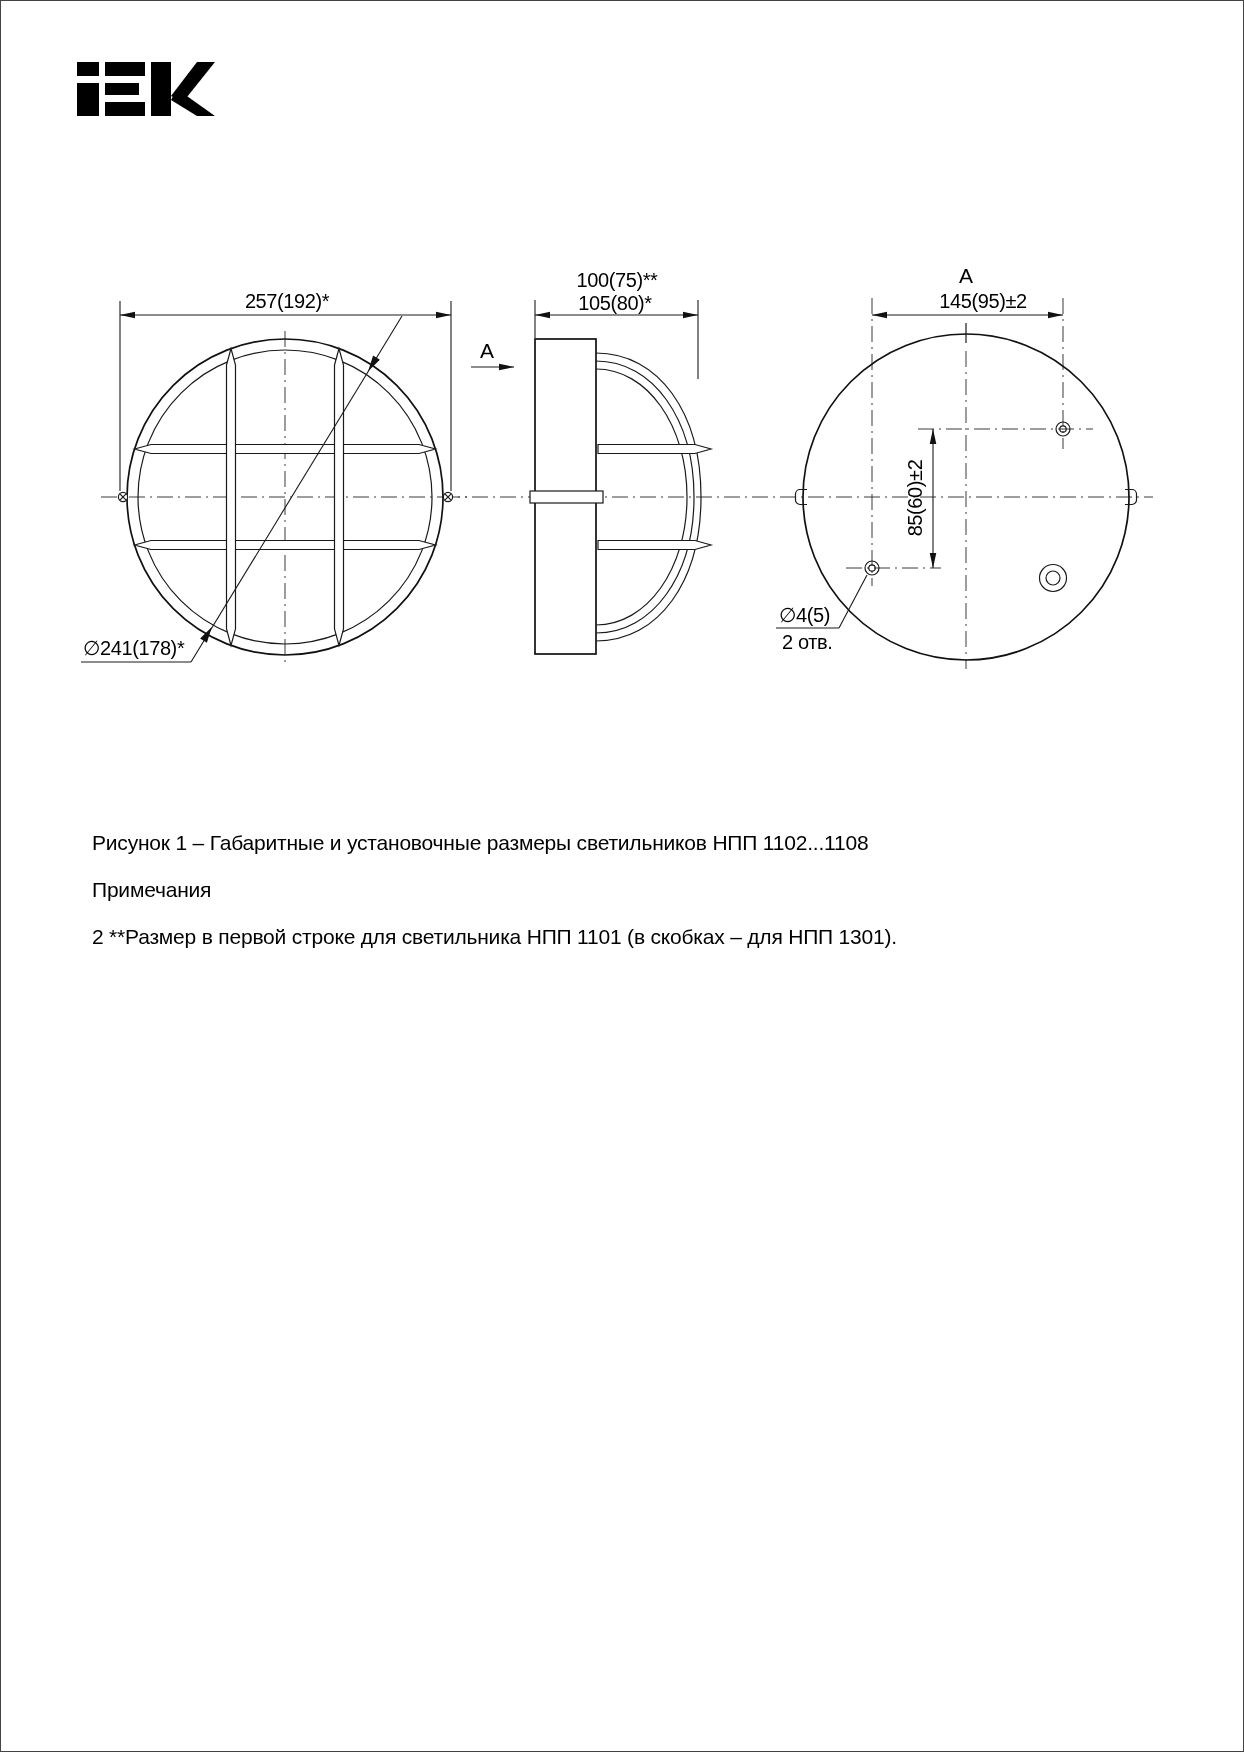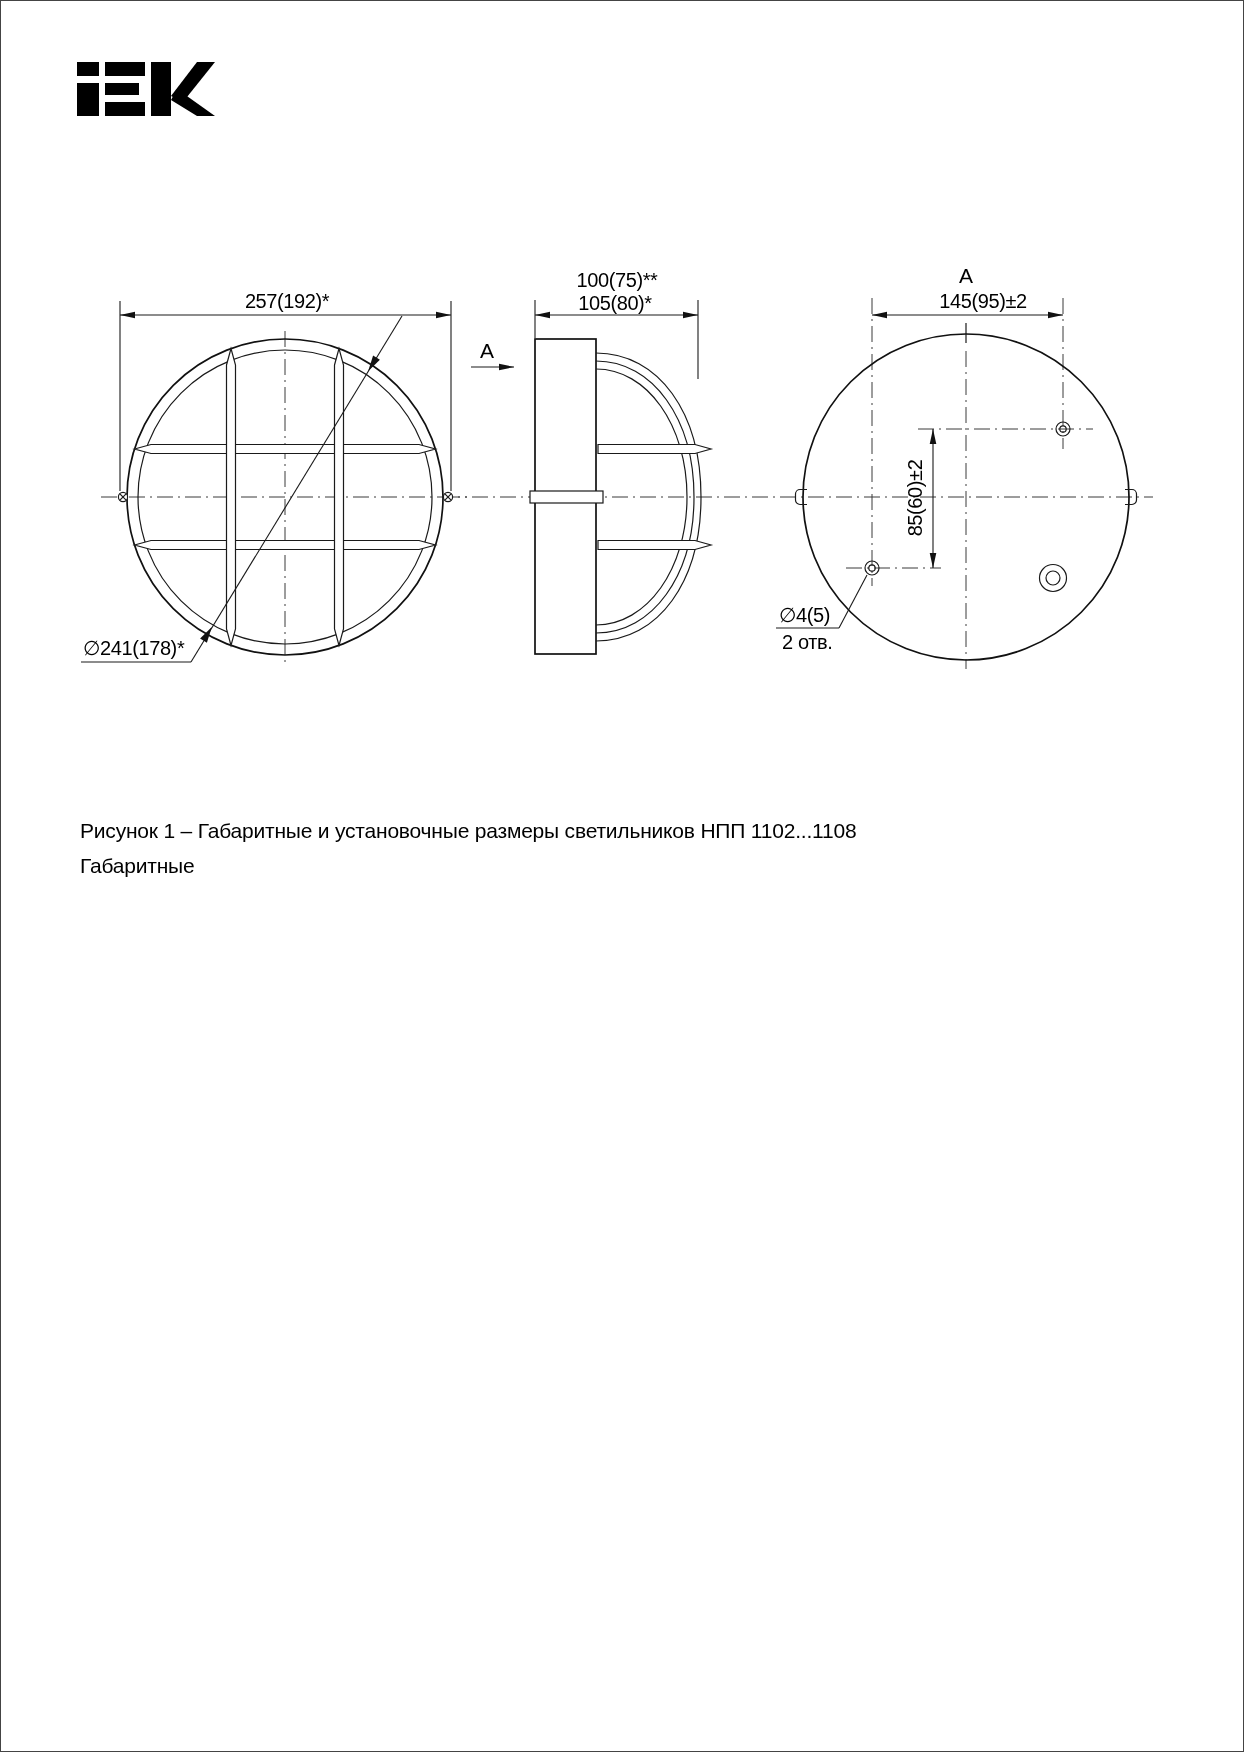--- a/index.html
+++ b/index.html
@@ -13,21 +13,21 @@
     overflow:hidden;
     font-family:"Liberation Sans",sans-serif;
   }
   svg{position:absolute;left:0;top:0;}
   .t{font-family:"Liberation Sans",sans-serif;font-size:20px;fill:#000;letter-spacing:-0.4px;}
   .t-big{font-family:"Liberation Sans",sans-serif;font-size:21px;fill:#000;}
   .caption{
     position:absolute;left:75px;top:810px;right:30px;
     font-size:21px;line-height:31px;color:#000;letter-spacing:-0.2px;
   }
-  .caption p{margin:4px;}
+  .caption p{margin:16px;}
   .contour{stroke:#111;stroke-width:1.7;fill:none;}
   .thin{stroke:#1a1a1a;stroke-width:1.2;fill:none;}
   .whitefill{fill:#fff;stroke:#1a1a1a;stroke-width:1.2;}
   .dim{stroke:#1a1a1a;stroke-width:1.1;fill:none;}
   .cl{stroke:#3a3a3a;stroke-width:1;fill:none;stroke-dasharray:16 5 2 5;}
   .arr{fill:#111;stroke:none;}
 </style>
 </head>
 <body>
 
@@ -169,16 +169,17 @@
         <line class="dim" x1="775" y1="627" x2="838" y2="627"></line>
         <line class="dim" x1="838" y1="627" x2="866" y2="574"></line>
         <text class="t" x="778" y="621" text-anchor="start">∅4(5)</text>
         <text class="t" x="781" y="648" text-anchor="start">2 отв.</text>
       </g>
     </g>
   </svg>
 
   <div class="caption">
     <p>Рисунок 1 – Габаритные и установочные размеры светильников НПП 1102...1108</p>
-    <p>Габаритные</p>
+    <p>Примечания</p>
+    <p>2 **Размер в первой строке для светильника НПП 1101 (в скобках – для НПП 1301).</p>
   </div>
 
 </div>
 
 </body></html>

